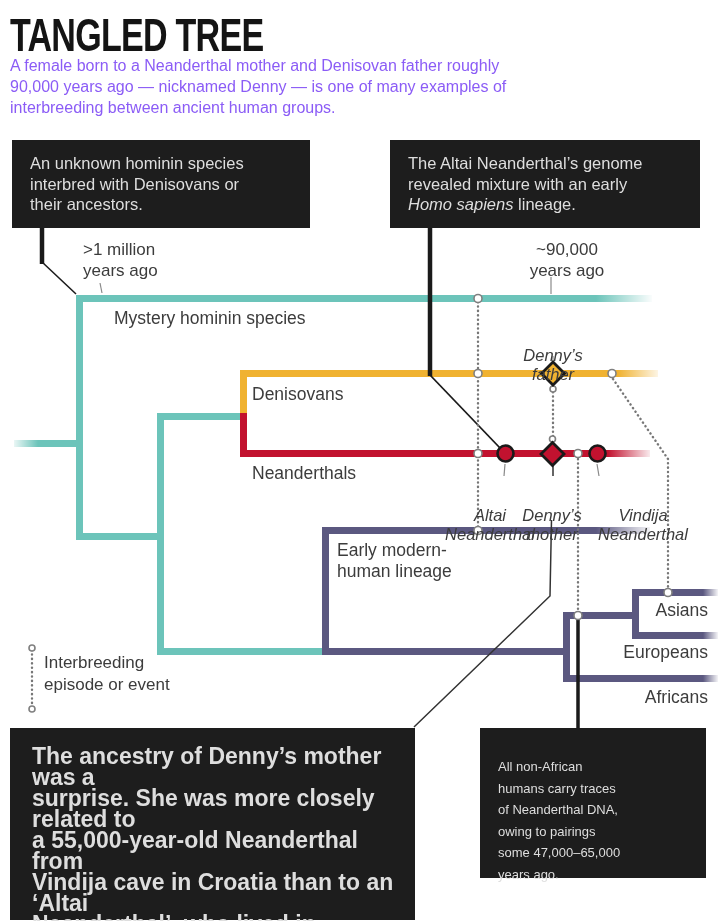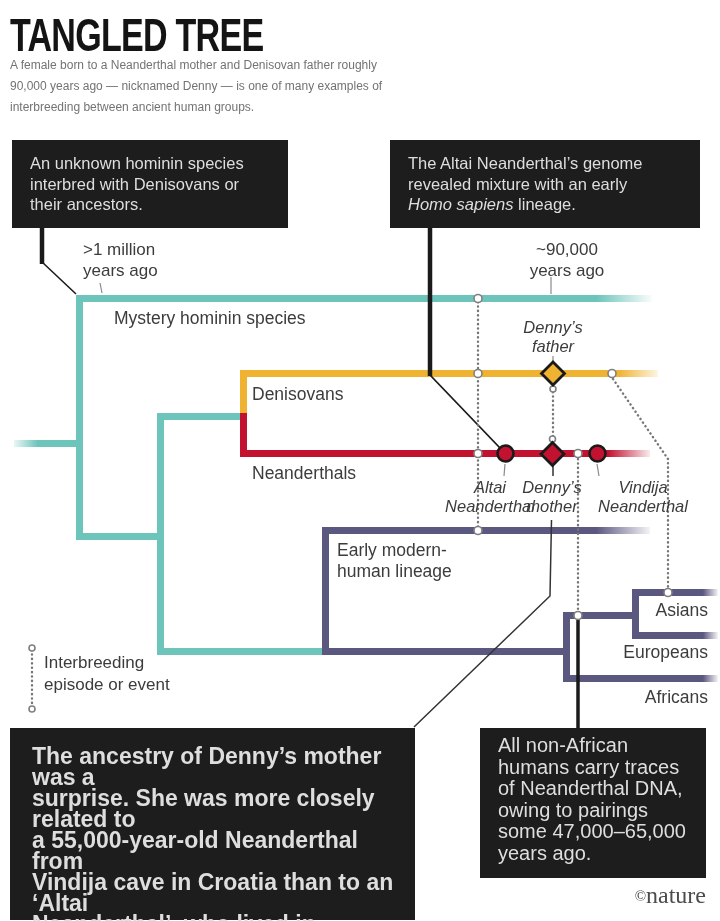--- a/index.html
+++ b/index.html
@@ -2,29 +2,29 @@
 <html><head>
 <meta charset="utf-8">
 <style>
   html,body{margin:0;padding:0;background:#fff;}
   #canvas{position:relative;width:720px;height:921px;background:#ffffff;overflow:hidden;
           font-family:"Liberation Sans",sans-serif;color:#3c3c3c;}
   .abs{position:absolute;}
   .pre{white-space:pre-line;}
   #title{left:10px;top:8px;font-size:46px;font-weight:bold;color:#141414;
          letter-spacing:-1px;transform:scaleX(.74);transform-origin:left top;white-space:nowrap;}
-  #intro{left:10px;top:55px;width:640px;font-size:12px;line-height:21px;color:#737373;}
+  #intro{left:10px;top:55px;width:640px;font-size:16px;line-height:21px;color:#8b5cf6;}
   .callout{background:#1d1d1d;color:#dedede;font-size:16.5px;line-height:20.5px;}
-  #box-tl{left:12px;top:140px;width:276px;height:88px;padding:13px 0 0 18px;box-sizing:border-box;}
+  #box-tl{left:12px;top:140px;width:298px;height:88px;padding:13px 0 0 18px;box-sizing:border-box;}
   #box-tr{left:390px;top:140px;width:310px;height:88px;padding:13px 0 0 18px;box-sizing:border-box;}
   #box-bl{left:10px;top:728px;width:405px;height:192px;padding:18px 0 0 22px;box-sizing:border-box;font-size:23px;line-height:21px;font-weight:bold;}
-  #box-br{left:480px;top:728px;width:226px;height:150px;padding:7px 0 0 18px;box-sizing:border-box;font-size:20px;line-height:21.5px;}
+  #box-br{left:480px;top:728px;width:226px;height:150px;padding:28px 0 0 18px;box-sizing:border-box;font-size:13px;line-height:21.5px;}
   .timelabel{font-size:17px;line-height:21px;color:#3c3c3c;}
   .lineage-label{font-size:17.5px;color:#3c3c3c;}
-  .indiv-label{font-size:16.5px;line-height:19px;color:#3c3c3c;font-style:italic;text-align:center;}
+  .indiv-label{font-size:16.5px;line-height:19px;color:#3c3c3c;font-style:italic;text-align:center;margin-top:28px;}
   svg{position:absolute;left:0;top:0;}
   #credit{left:580px;top:882px;width:126px;text-align:right;color:#4c4c4c;
           font-family:"Liberation Serif",serif;font-size:24px;}
   #credit .sym{font-size:15px;vertical-align:2px;}
 </style>
 </head>
 <body>
 
 <div id="canvas">
 
@@ -139,15 +139,14 @@
 Vindija cave in Croatia than to an ‘Altai
 Neanderthal’, who lived in Denisova Cave
 roughly 30,000 years before Denny.</div>
   <div class="abs callout pre" id="box-br">All non-African
 humans carry traces
 of Neanderthal DNA,
 owing to pairings
 some 47,000–65,000
 years ago.</div>
 
-  <div class="abs" id="credit"><span class="sym">©</span><span>nature</span></div>
 
 </div>
 
 </body></html>

